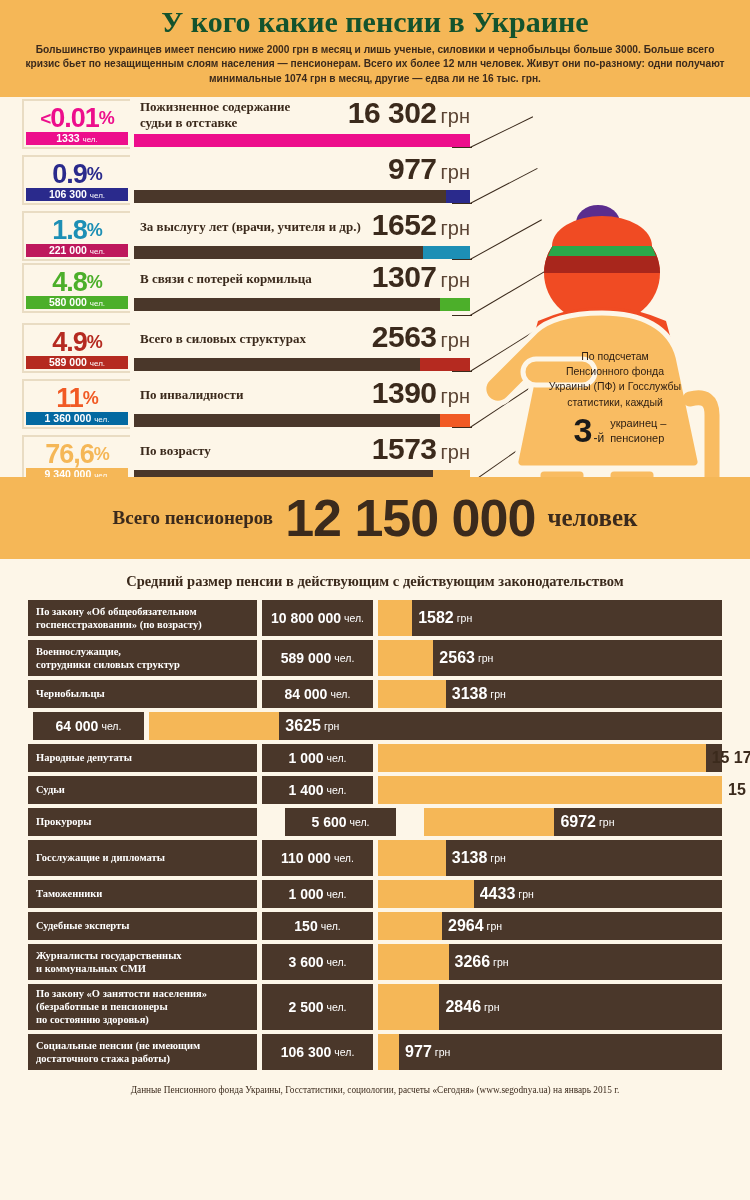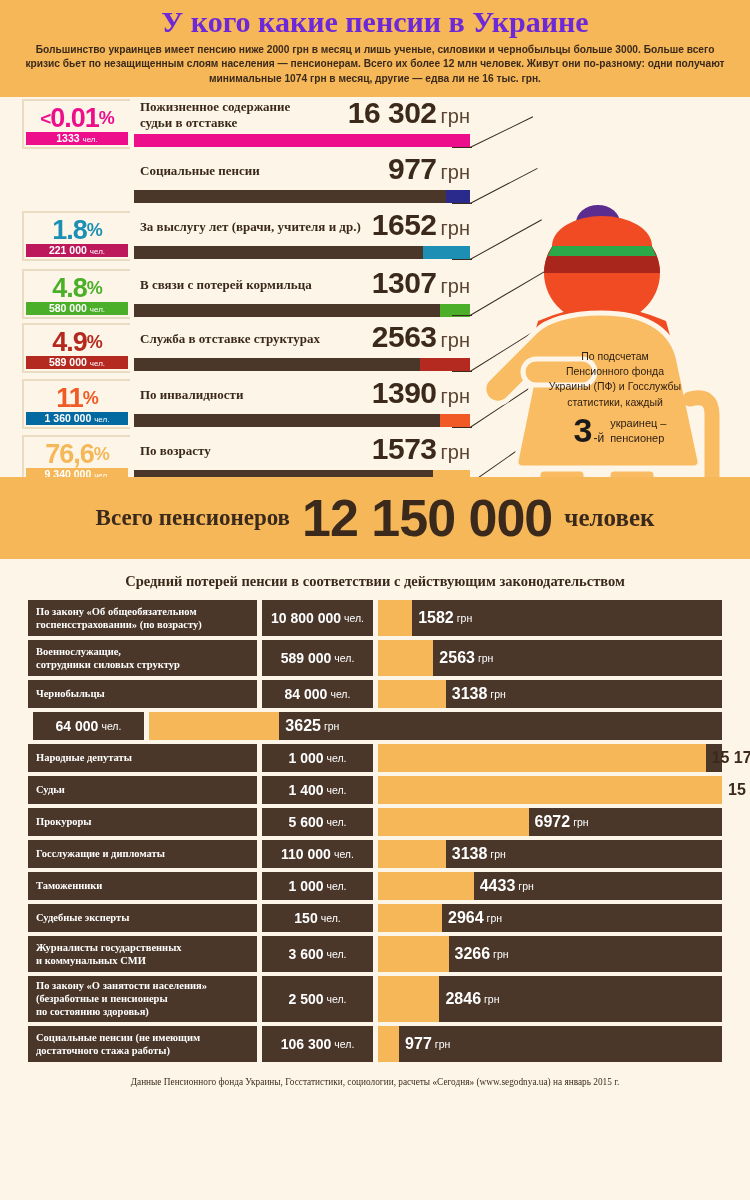--- a/index.html
+++ b/index.html
@@ -14,21 +14,21 @@
   #header {
     background: #f5b757;
     padding: 6px 0 10px 0;
     position: relative;
   }
   #header-title {
     font-family: "Liberation Serif", serif;
     font-size: 30px;
     font-weight: bold;
     text-align: center;
-    color: #6d28d9;
+    color: #14532d;
     letter-spacing: 0px;
     line-height: 1.05;
   }
   #header-sub {
     font-size: 10.2px;
     color: #3b2a1c;
     text-align: center;
     line-height: 1.45;
     padding: 5px 22px 0 22px;
     font-weight: 600;
@@ -120,21 +120,21 @@
   #figure { position: absolute; left: 478px; top: 104px; width: 272px; height: 340px; }
   
   #total-band {
     background: #f5b757;
     height: 82px;
     display: flex; align-items: center; justify-content: center;
     gap: 12px;
   }
   #total-label {
     font-family: "Liberation Serif", serif;
-    font-size: 23px; font-weight: bold; color: #3b2a1c;
+    font-size: 19px; font-weight: bold; color: #3b2a1c;
   }
   #total-number {
     font-size: 52px; font-weight: bold; color: #3b2a1c;
     letter-spacing: -1px; line-height: 1;
   }
   #total-unit {
     font-family: "Liberation Serif", serif;
     font-size: 25px; font-weight: bold; color: #3b2a1c;
   }
   
@@ -218,22 +218,23 @@
         </div>
         <div class="pvalwrap">
           <span class="pval">16 302</span>
           <span class="pcur">грн</span>
         </div>
         <div class="ptrack" style="background:#ED0E8C;"></div>
       </div>
       <div class="connector" style="left: 470px; top: 50px; width: 70px; transform: rotate(-26deg);"></div>
       <div class="connector" style="left: 452px; top: 50px; width: 20px;"></div>
       <div class="prow" style="top: 58px;">
-        <div class="plabel">
-          <span>Социальные пенсии</span>
+        <div class="pbox">
+          <div class="pct" style="color:#2A2A8C">0.9<span class="sm">%</span></div>
+          <div class="cntband" style="background:#2A2A8C">106 300 <span class="u">чел.</span></div>
         </div>
         <div class="pvalwrap">
           <span class="pval">977</span>
           <span class="pcur">грн</span>
         </div>
         <div class="ptrack" style="">
           <div class="ptip" style="width:23.520000000000003px;background:#2A2A8C"></div>
         </div>
       </div>
       <div class="connector" style="left: 470px; top: 106px; width: 76px; transform: rotate(-27.5deg);"></div>
@@ -249,21 +250,21 @@
         <div class="pvalwrap">
           <span class="pval">1652</span>
           <span class="pcur">грн</span>
         </div>
         <div class="ptrack" style="">
           <div class="ptip" style="width:47.040000000000006px;background:#1D8FB5"></div>
         </div>
       </div>
       <div class="connector" style="left: 470px; top: 162px; width: 82px; transform: rotate(-29deg);"></div>
       <div class="connector" style="left: 452px; top: 162px; width: 20px;"></div>
-      <div class="prow" style="top: 172px;">
+      <div class="prow" style="top: 166px;">
         <div class="pbox">
           <div class="pct" style="color:#4CAF2A">4.8<span class="sm">%</span></div>
           <div class="cntband" style="background:#4CAF2A">580 000 <span class="u">чел.</span></div>
         </div>
         <div class="plabel">
           <span>В связи с потерей кормильца</span>
         </div>
         <div class="pvalwrap">
           <span class="pval">1307</span>
           <span class="pcur">грн</span>
@@ -273,21 +274,21 @@
         </div>
       </div>
       <div class="connector" style="left: 470px; top: 218px; width: 88px; transform: rotate(-30.5deg);"></div>
       <div class="connector" style="left: 452px; top: 218px; width: 20px;"></div>
       <div class="prow" style="top: 226px;">
         <div class="pbox">
           <div class="pct" style="color:#B52A20">4.9<span class="sm">%</span></div>
           <div class="cntband" style="background:#B52A20">589 000 <span class="u">чел.</span></div>
         </div>
         <div class="plabel">
-          <span>Служба в отставке структурах</span>
+          <span>Всего в силовых структурах</span>
         </div>
         <div class="pvalwrap">
           <span class="pval">2563</span>
           <span class="pcur">грн</span>
         </div>
         <div class="ptrack" style="">
           <div class="ptip" style="width:50.4px;background:#B52A20"></div>
         </div>
       </div>
       <div class="connector" style="left: 470px; top: 274px; width: 94px; transform: rotate(-32deg);"></div>
@@ -375,21 +376,21 @@
     </div>
   </div>
 </div>
 
 <div id="total-band">
   <span id="total-label">Всего пенсионеров</span>
   <span id="total-number">12 150 000</span>
   <span id="total-unit">человек</span>
 </div>
 
-<div id="table-title">Средний потерей пенсии в соответствии с действующим законодательством</div>
+<div id="table-title">Средний размер пенсии в действующим с действующим законодательством</div>
 <div id="table">
     <div class="trow" style="height: 36px; border-radius: 9px;">
       <div class="tcell-label">
         <span>По закону «Об общеобязательном<br>госпенсстраховании» (по возрасту)</span>
       </div>
       <div class="tcell-count">10 800 000<span class="u">чел.</span></div>
       <div class="tcell-bar">
         <div class="tfill" style="width:9.92970123022847%"></div>
         <div class="tvalue" style="left:9.92970123022847%">1582<span class="u">грн</span></div>
       </div>
@@ -434,31 +435,31 @@
     <div class="trow" style="height: 28px;">
       <div class="tcell-label">
         <span>Судьи</span>
       </div>
       <div class="tcell-count">1 400<span class="u">чел.</span></div>
       <div class="tcell-bar">
         <div class="tfill" style="width:100%"></div>
         <div class="tvalue inside" style="left:100%">15 932</div>
       </div>
     </div>
-    <div class="trow" style="height: 28px;">
+    <div class="trow" style="height: 28px; gap: 23px;">
       <div class="tcell-label">
         <span>Прокуроры</span>
       </div>
       <div class="tcell-count">5 600<span class="u">чел.</span></div>
       <div class="tcell-bar">
         <div class="tfill" style="width:43.7609841827768%"></div>
         <div class="tvalue" style="left:43.7609841827768%">6972<span class="u">грн</span></div>
       </div>
     </div>
-    <div class="trow" style="height: 28px;">
+    <div class="trow" style="height: 36px;">
       <div class="tcell-label">
         <span>Госслужащие и дипломаты</span>
       </div>
       <div class="tcell-count">110 000<span class="u">чел.</span></div>
       <div class="tcell-bar">
         <div class="tfill" style="width:19.696208887773032%"></div>
         <div class="tvalue" style="left:19.696208887773032%">3138<span class="u">грн</span></div>
       </div>
     </div>
     <div class="trow" style="height: 28px;">

